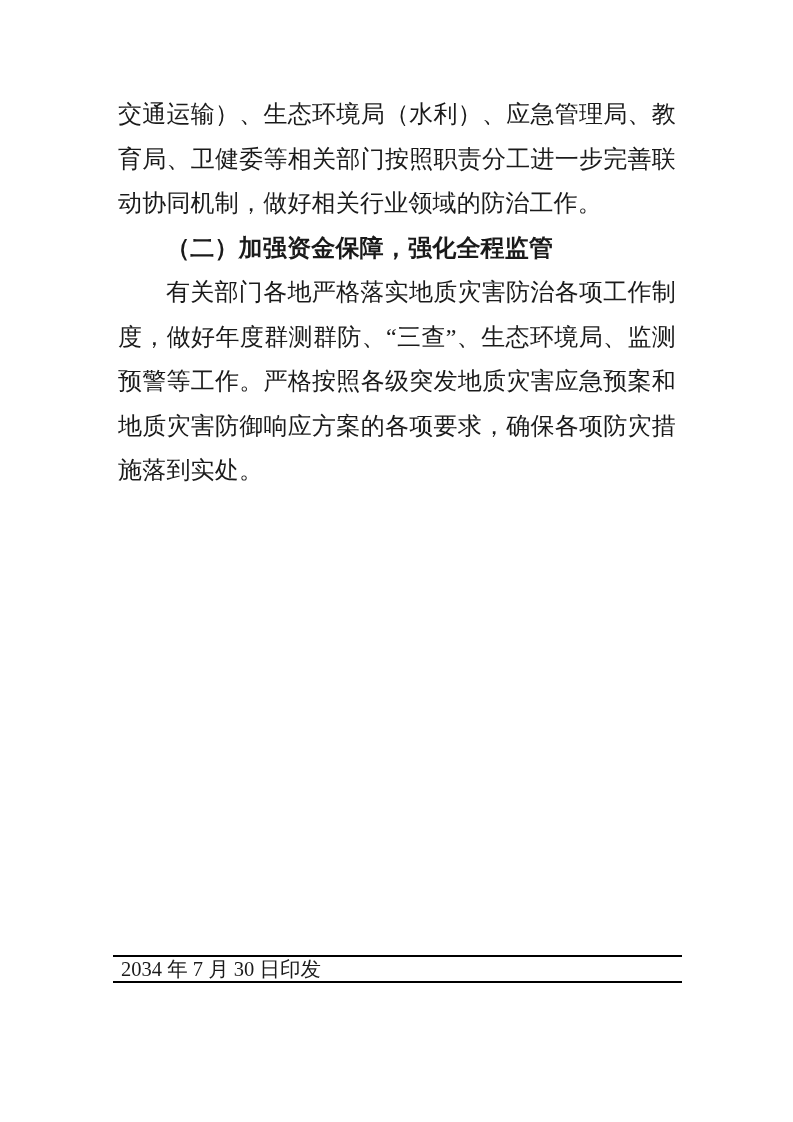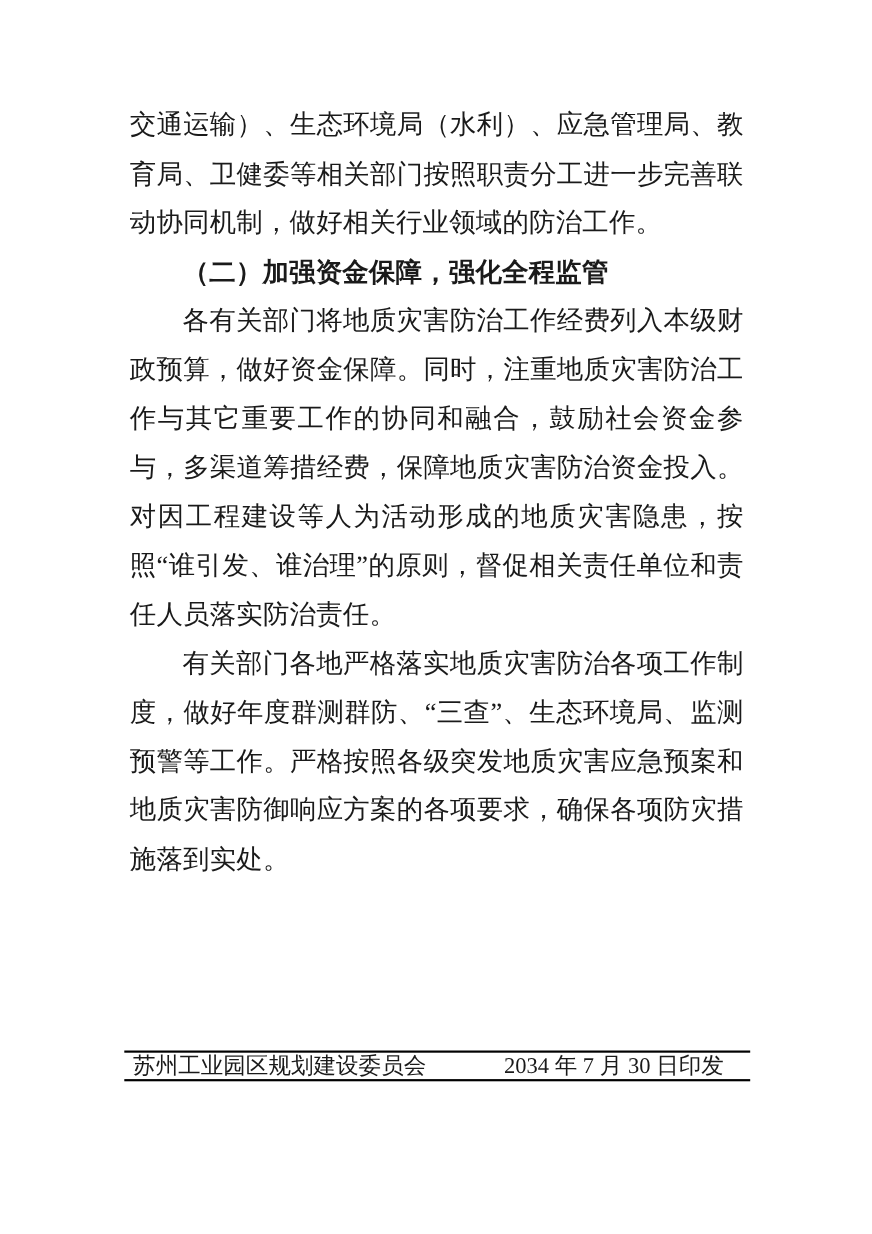--- a/index.html
+++ b/index.html
@@ -60,21 +60,19 @@
     white-space: nowrap;
   }
 </style>
 </head>
 <body>
 
 <div class="page">
   <div class="doc-body">
     <p class="para">交通运输）、生态环境局（水利）、应急管理局、教育局、卫健委等相关部门按照职责分工进一步完善联动协同机制，做好相关行业领域的防治工作。</p>
     <p class="para heading">（二）加强资金保障，强化全程监管</p>
-    <p class="para indent">各有关部门将地质灾害防治工作经费列入本级财政预算，做好资金保障。同时，注重地质灾害防治工作与其它重要工作的协同和融合，鼓励社会资金参与，多渠道筹措经费，保障地质灾害防治资金投入。对因工程建设等人为活动形成的地质灾害隐患，按照“谁引发、谁治理”的原则，督促相关责任单位和责任人员落实防治责任。</p>
     <p class="para indent">有关部门各地严格落实地质灾害防治各项工作制度，做好年度群测群防、“三查”、生态环境局、监测预警等工作。严格按照各级突发地质灾害应急预案和地质灾害防御响应方案的各项要求，确保各项防灾措施落到实处。</p>
   </div>
 
   <div class="colophon">
-    <span class="issuer">苏州工业园区规划建设委员会</span>
     <span class="print-date">2034 年 7 月 30 日印发</span>
   </div>
 </div>
 
 </body></html>

